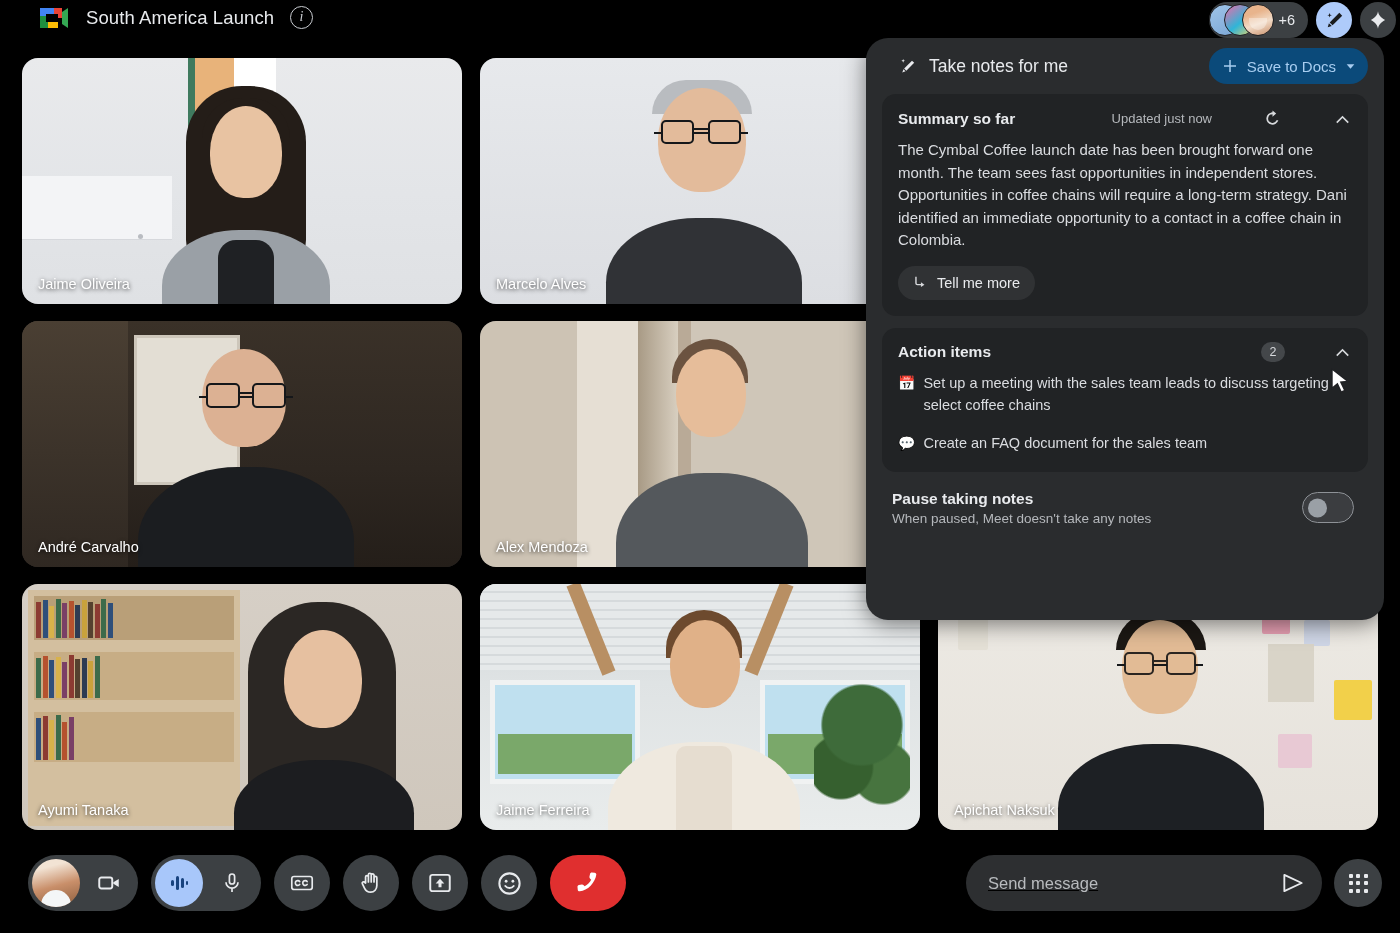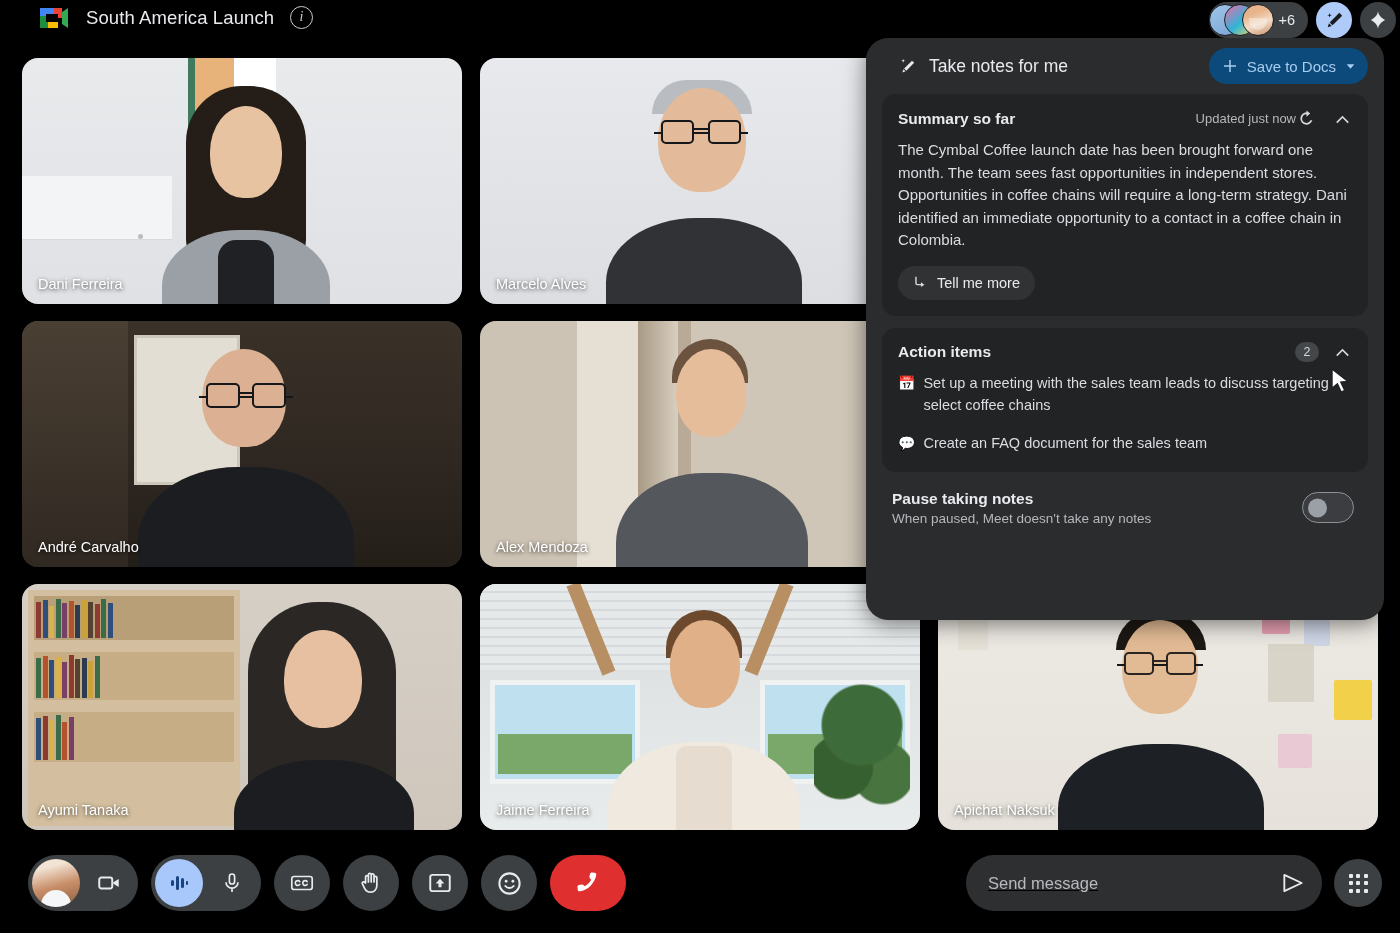--- a/index.html
+++ b/index.html
@@ -242,23 +242,24 @@
   .card {
     background: #212325;
     border-radius: 14px;
     padding: 14px 16px 16px 16px;
     margin-bottom: 12px;
   }
   .card-head {
     display: flex;
     align-items: center;
     margin-bottom: 10px;
+    gap: 34px;
   }
   .card-title { font-size: 15.5px; font-weight: bold; color: #e8eaed; flex: 1; }
-  .updated { font-size: 13px; color: #b5b8bc; }
+  .updated { font-size: 13px; color: #b5b8bc; margin-right: 16px; }
   .summary-text {
     font-size: 15px;
     line-height: 22.5px;
     color: #dadce0;
     margin-bottom: 14px;
   }
   .tell-more {
     display: inline-flex;
     align-items: center;
     gap: 9px;
@@ -452,21 +453,21 @@
       <div class="scene t1-bg">
         <div class="t1-panel"></div>
         <div class="t1-panel2"></div>
         <div class="t1-dot"></div>
         <div class="hair" style="left:164px; top:28px; width:120px; height:190px; background:#241d18; border-radius:56px 56px 36px 36px;"></div>
         <div class="head" style="left:188px; top:48px; width:72px; height:92px; background:#e8c3a2;"></div>
         <div class="hair" style="left:180px; top:40px; width:88px; height:40px; background:#241d18; border-radius:44px 44px 0 0;"></div>
         <div class="torso" style="left:140px; top:172px; width:168px; height:80px; background:#9aa0a6;"></div>
         <div class="torso" style="left:196px; top:182px; width:56px; height:70px; background:#1f2124; border-radius:18px 18px 0 0;"></div>
       </div>
-      <div class="name">Dani Ferreira</div>
+      <div class="name">Jaime Oliveira</div>
     </div>
 
     <div class="tile" style="left:480px; top:16px; width:440px; height:246px;">
       <div class="scene t2-bg">
         <div class="head" style="left:178px; top:30px; width:88px; height:104px; background:#e3bb9b;"></div>
         <div class="hair" style="left:172px; top:22px; width:100px; height:34px; background:#b9bcc0; border-radius:50px 50px 0 0;"></div>
         <div class="glasses" style="left:181px; top:62px; width:33px; height:24px;"></div>
         <div class="glasses" style="left:228px; top:62px; width:33px; height:24px;"></div>
         <div class="bridge" style="left:214px; top:70px; width:14px;"></div>
         <div class="torso" style="left:126px; top:160px; width:196px; height:92px; background:#303236;"></div>

